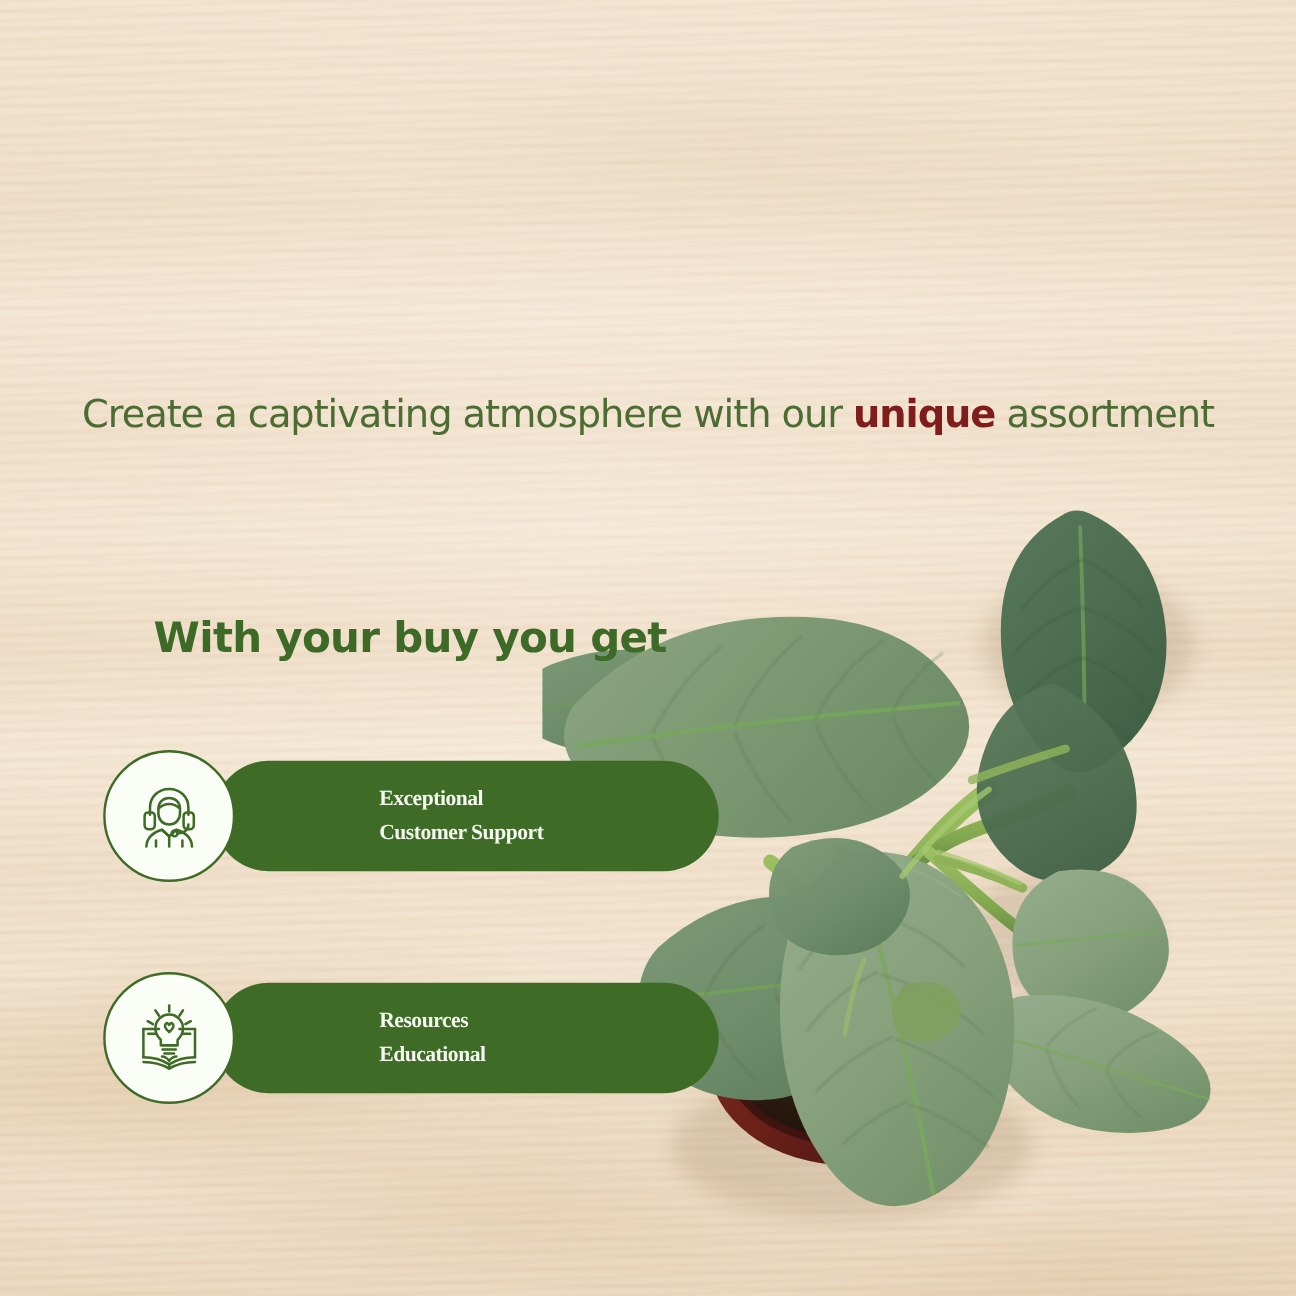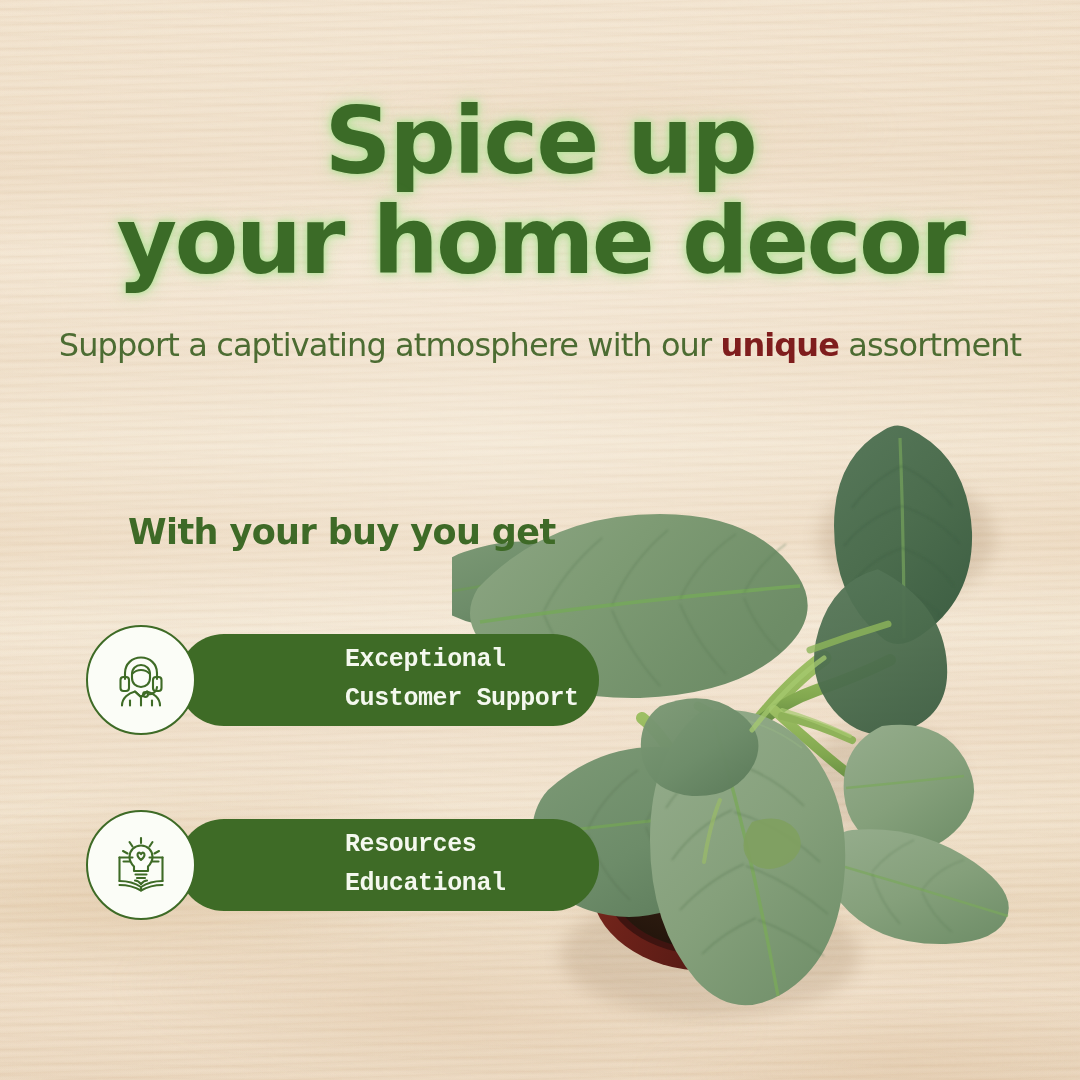--- a/index.html
+++ b/index.html
@@ -172,28 +172,27 @@
     width: 421px;
     height: 92px;
     background: #3e6b26;
     border-radius: 46px;
     display: flex;
     flex-direction: column;
     justify-content: center;
     padding-left: 138px;
   }
   .badge-pill .line {
-    font-family: Liberation Mono, monospace;
+    font-family: Liberation Serif, serif;
     font-weight: bold;
-    font-size: 25px;
+    font-size: 18px;
     line-height: 1.55;
     letter-spacing: -0.4px;
     color: #f4f8ee;
     white-space: nowrap;
-    margin-left: 29px;
   }
   .badge-circle {
     position: absolute;
     left: 0;
     top: 0;
     width: 110px;
     height: 110px;
     border-radius: 50%;
     background: #fbfdf7;
     border: 2.5px solid #3e6b26;
@@ -221,26 +220,22 @@
 <div id="poster">
 
   <div class="wood-base"></div>
   <div class="wood-grain"></div>
   <div class="wood-knot k4"></div>
   <div class="wood-knot k1"></div>
   <div class="wood-knot k2"></div>
   <div class="wood-knot k3"></div>
   <div class="wood-vignette"></div>
 
-  <div class="headline">
-    <span class="headline-line l1">Spice up</span>
-    <span class="headline-line l2">your home decor</span>
-  </div>
-
-  <div class="subtitle"><span>Support a captivating atmosphere with our </span><span class="bold">unique</span><span> assortment</span></div>
+
+  <div class="subtitle"><span>Create a captivating atmosphere with our </span><span class="bold">unique</span><span> assortment</span></div>
 
   <div class="kicker">With your buy you get</div>
 
   <div class="plant">
     <svg width="628" height="620" viewBox="0 0 628 620" xmlns="http://www.w3.org/2000/svg">
       <defs>
         <linearGradient id="lfA" x1="0" y1="0" x2="1" y2="0.5">
           <stop offset="0%" stop-color="#8da684"></stop>
           <stop offset="45%" stop-color="#7e9b74"></stop>
           <stop offset="100%" stop-color="#6d8c66"></stop>

